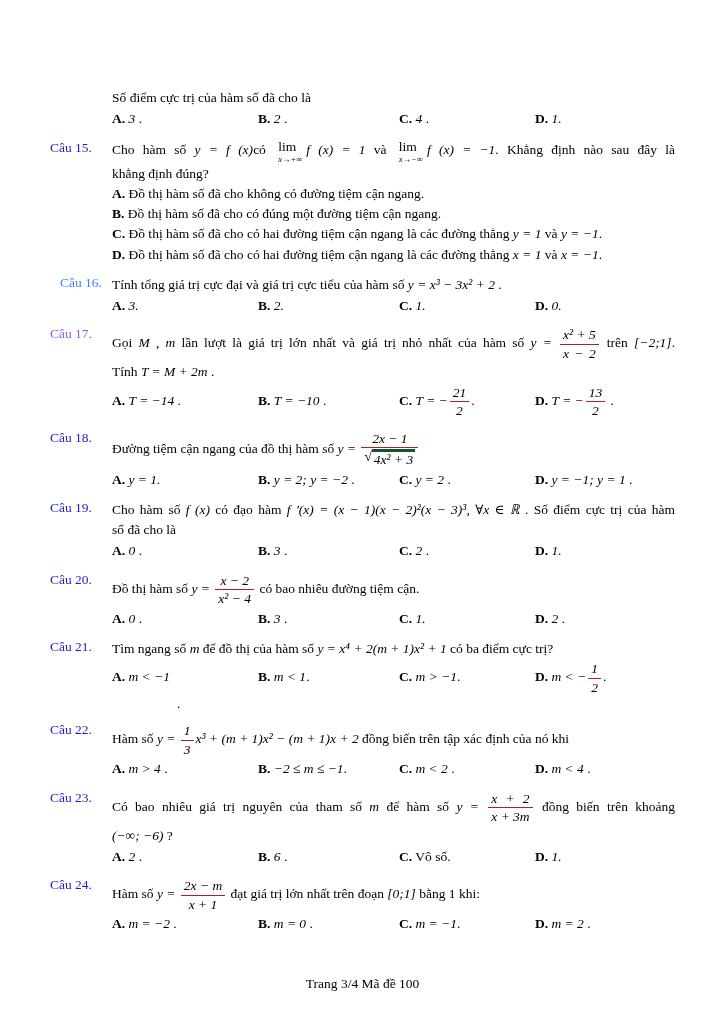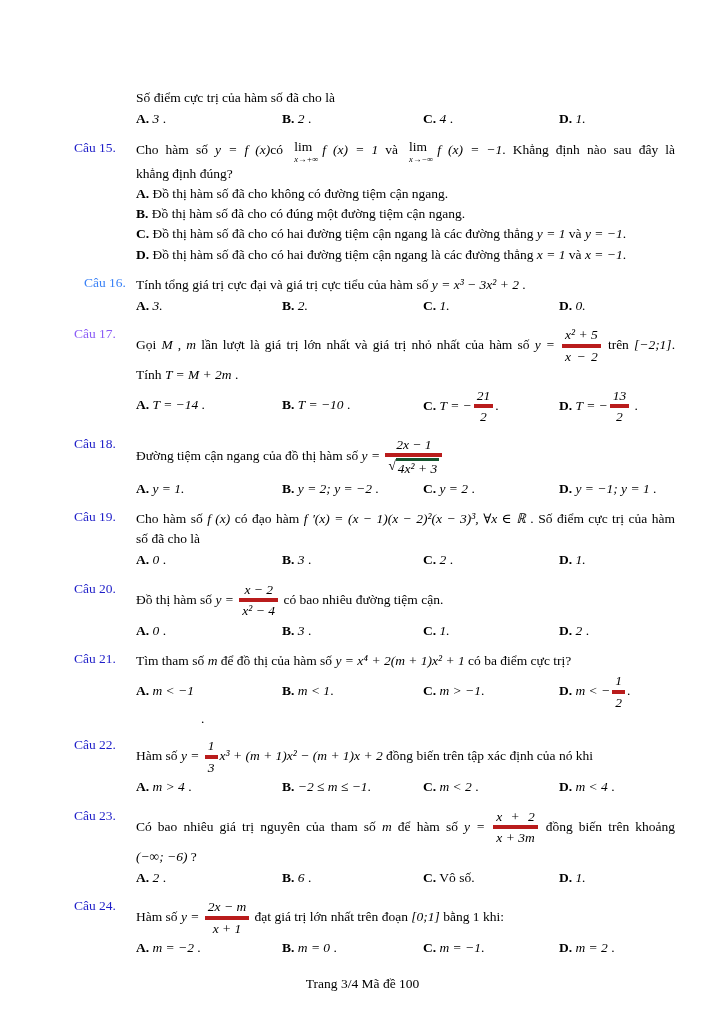--- a/index.html
+++ b/index.html
@@ -3,32 +3,32 @@
 <meta charset="utf-8">
 <style>
   html,body{margin:0;padding:0;background:#ffffff;}
   body{width:725px;height:1024px;position:relative;overflow:hidden;}
   .page{
     position:absolute;inset:0;
     padding:88px 50px 0 50px;box-sizing:border-box;
     font-family:"Liberation Serif","DejaVu Serif",serif;
     font-size:13.5px;color:#000;
   }
-  .q{display:flex;margin-bottom:10px;margin-left:24px;}
+  .q{display:flex;margin-bottom:10px;}
   .q-label{flex:0 0 62px;font-weight:400;}
   .q-body{flex:1;min-width:0;}
   .line{line-height:1.5;}
   .line.j{text-align:justify;text-align-last:justify;}
   .opts-grid{display:grid;grid-template-columns:146px 141px 136px 1fr;align-items:baseline;line-height:1.5;margin-top:1px;}
   .opt-line{line-height:1.5;}
   .opt-label{font-weight:700;}
   .math{font-style:italic;}
   .txt{font-style:normal;}
   .frac{display:inline-block;vertical-align:middle;text-align:center;margin:1px 2px;line-height:1.15;}
-  .frac .num{display:block;padding:0 3px 1px 3px;border-bottom:4px solid #b91c1c;}
+  .frac .num{display:block;padding:0 3px 1px 3px;border-bottom:1px solid #b91c1c;}
   .frac .den{display:block;padding:1px 3px 0 3px;}
   .sqrt{display:inline-flex;align-items:flex-start;}
   .rad{font-style:normal;}
   .radicand{border-top:3px solid #14532d;padding:0 2px;}
   .lim{display:inline-block;text-align:center;vertical-align:-8px;line-height:1.05;margin:0 4px;}
   .lim-word{display:block;font-style:normal;}
   .lim-sub{display:block;font-size:8.5px;margin-top:1px;font-style:italic;}
   .extra{line-height:1.2;}
   .footer{position:absolute;left:0;right:0;bottom:32px;text-align:center;line-height:1.2;}
 </style>
@@ -121,21 +121,21 @@
             <span class="opt"><b class="opt-label">A.</b> <span class="math">0</span><span class="txt"> .</span></span>
             <span class="opt"><b class="opt-label">B.</b> <span class="math">3</span><span class="txt"> .</span></span>
             <span class="opt"><b class="opt-label">C.</b> <span class="math">1.</span></span>
             <span class="opt"><b class="opt-label">D.</b> <span class="math">2</span><span class="txt"> .</span></span>
           </div>
         </div>
       </div>
       <div class="q">
         <div class="q-label" style="color: rgb(31, 31, 200);">Câu 21.</div>
         <div class="q-body">
-          <div class="line"><span class="txt">Tìm tham số </span><span class="math">m</span><span class="txt"> để đồ thị của hàm số </span><span class="math">y = x⁴ + 2(m + 1)x² + 1</span><span class="txt"> có ba điểm cực trị?</span></div>
+          <div class="line"><span class="txt">Tìm ngang số </span><span class="math">m</span><span class="txt"> để đồ thị của hàm số </span><span class="math">y = x⁴ + 2(m + 1)x² + 1</span><span class="txt"> có ba điểm cực trị?</span></div>
           <div class="opts-grid">
             <span class="opt"><b class="opt-label">A.</b> <span class="math">m &lt; −1</span></span>
             <span class="opt"><b class="opt-label">B.</b> <span class="math">m &lt; 1</span><span class="txt">.</span></span>
             <span class="opt"><b class="opt-label">C.</b> <span class="math">m &gt; −1</span><span class="txt">.</span></span>
             <span class="opt"><b class="opt-label">D.</b> <span class="math">m &lt; −</span><span class="frac"><span class="num math"><span class="math">1</span></span><span class="den math"><span class="math">2</span></span></span><span class="txt">.</span></span>
           </div>
           <div class="extra" style="padding-left: 65px;">.</div>
         </div>
       </div>
       <div class="q">

